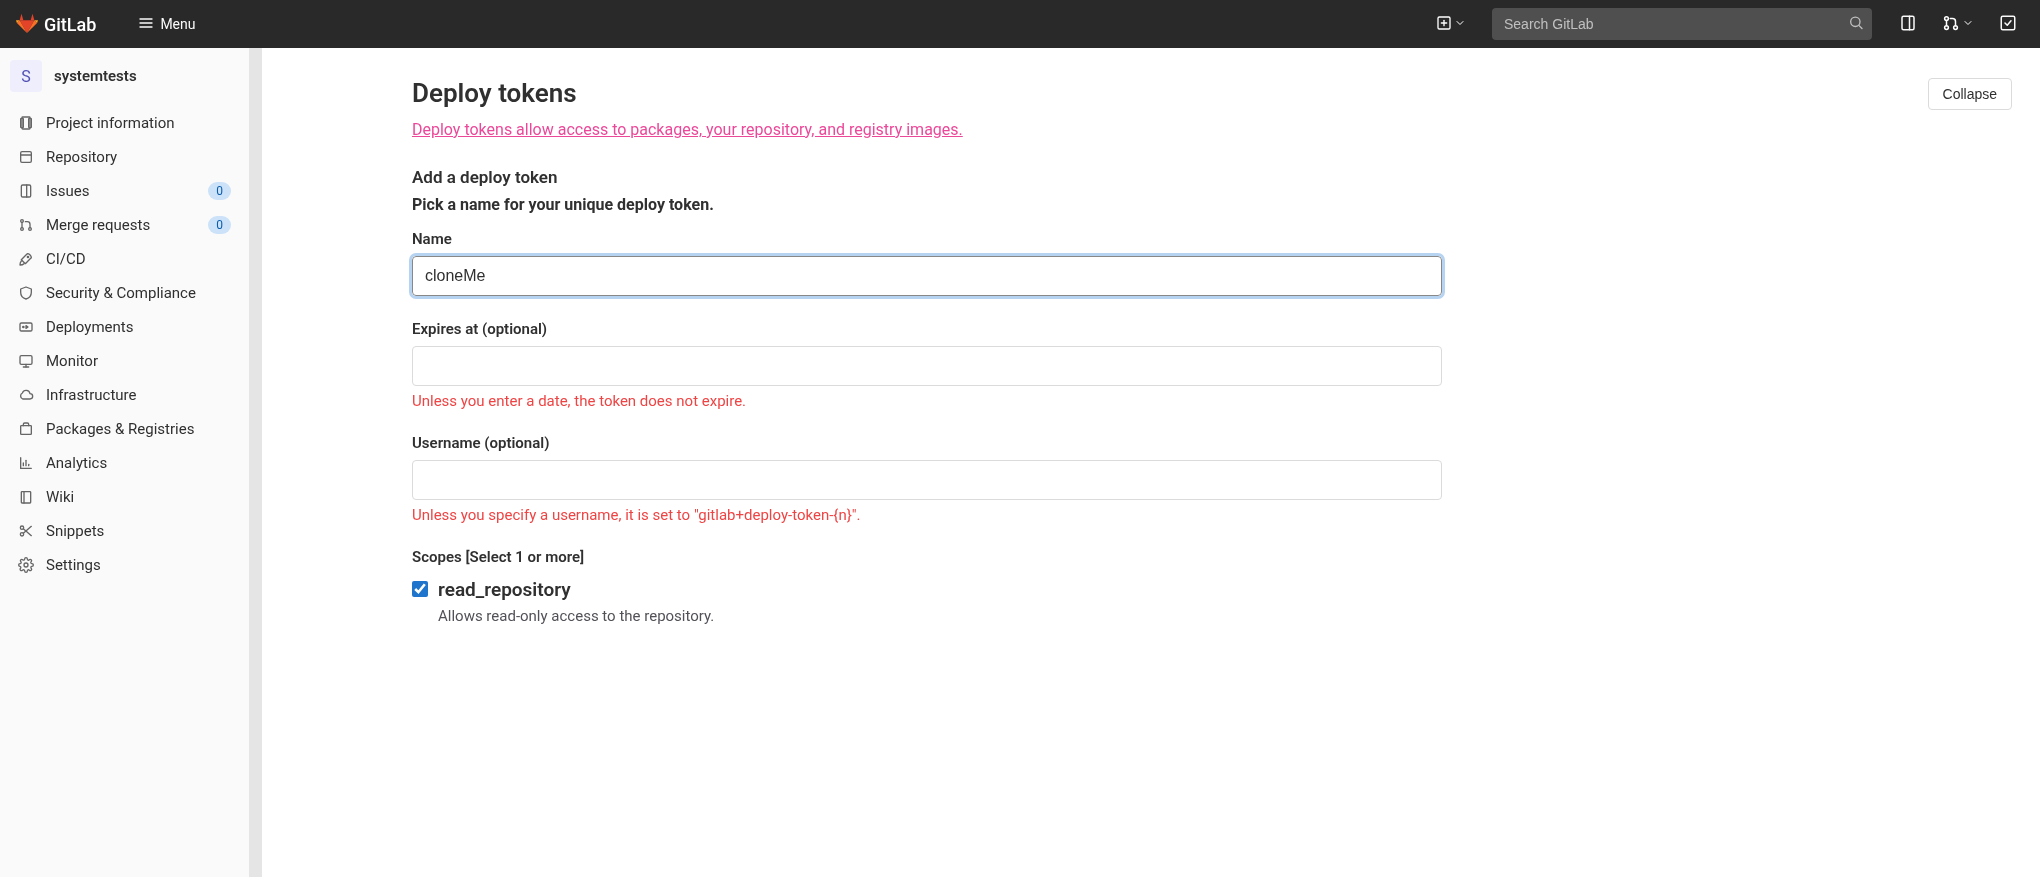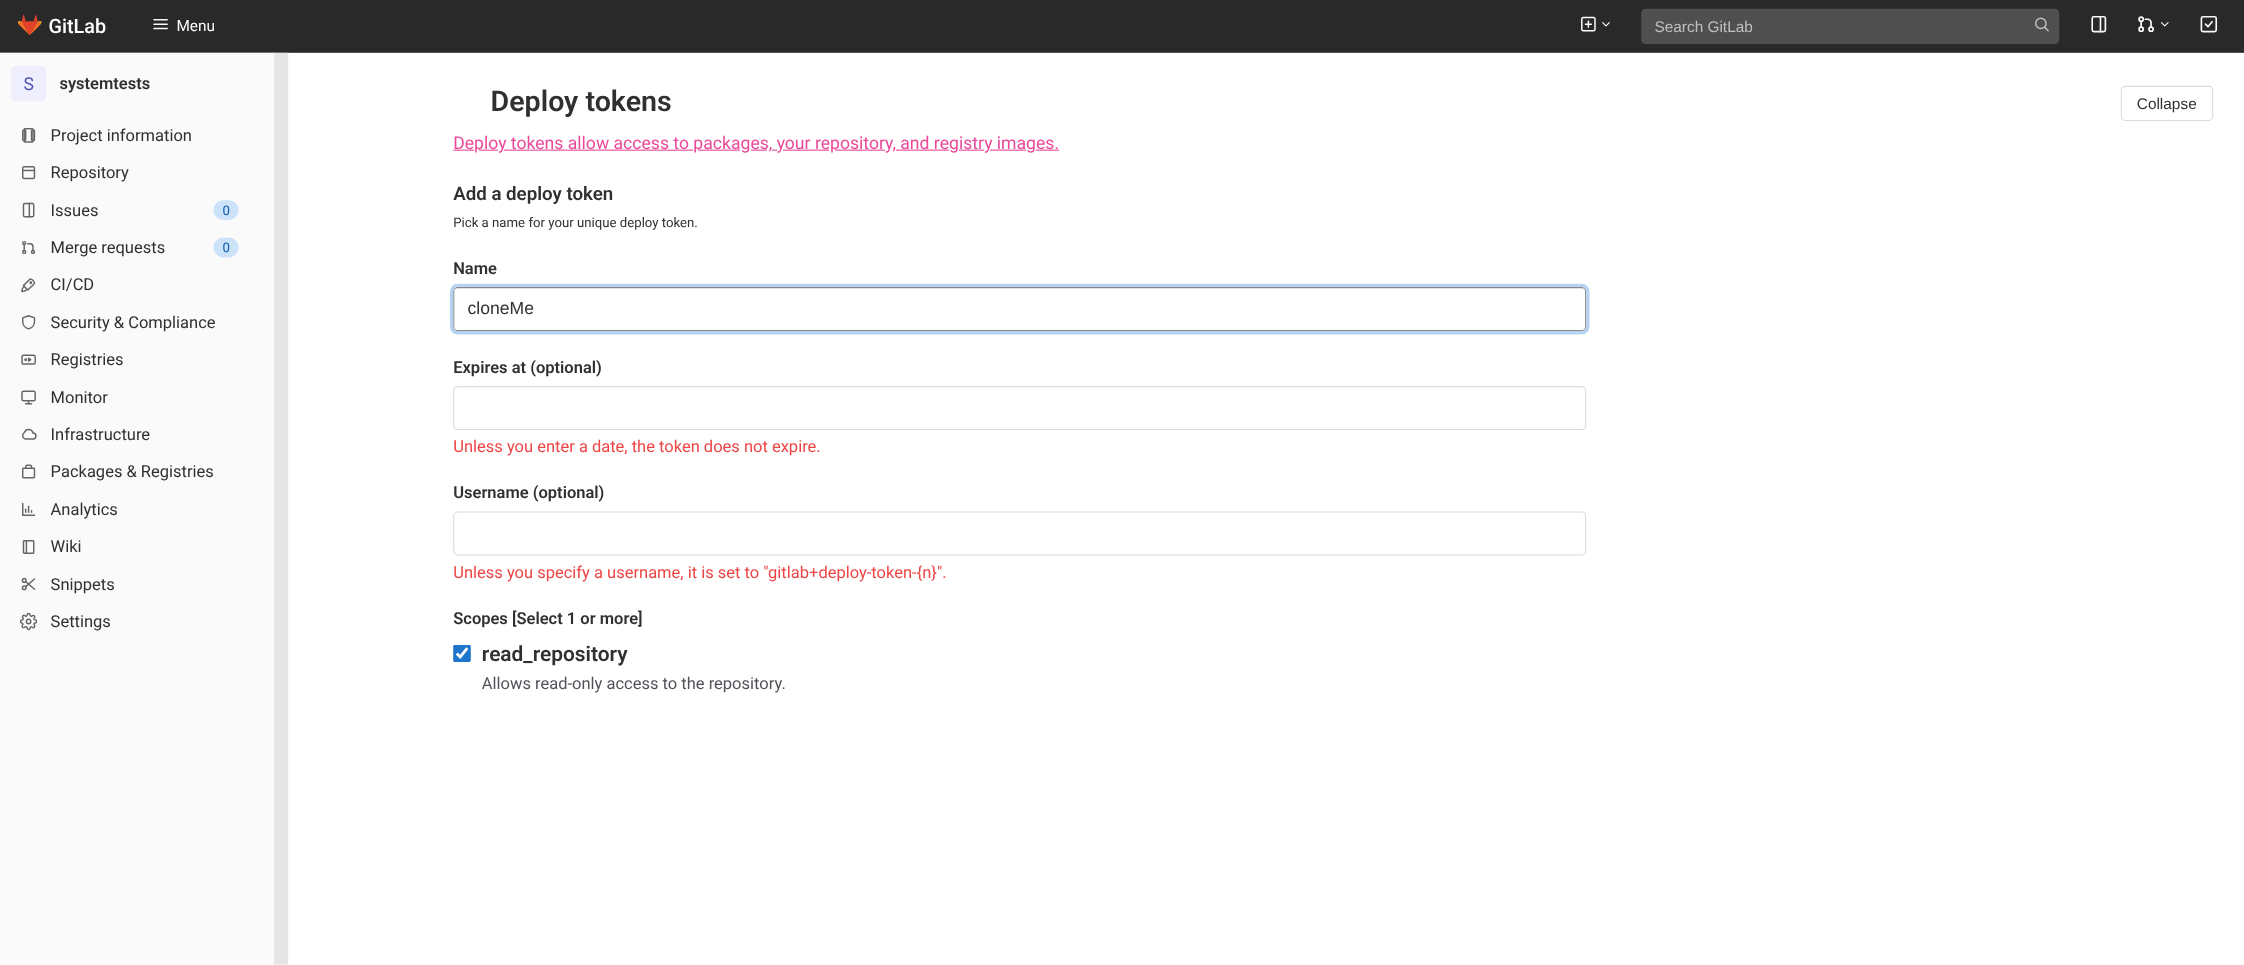--- a/index.html
+++ b/index.html
@@ -78,21 +78,21 @@
     display:flex; align-items:center; gap:12px;
     padding: 12px 16px 14px 10px;
     font-weight:600; font-size:15px;
   }
   .avatar-tile {
     width:32px; height:32px; border-radius:4px;
     background:#eeeefd; color:#5252b5;
     display:flex; align-items:center; justify-content:center;
     font-size:16px; font-weight:400;
   }
-  .nav-list { list-style:none; padding: 0 22px 16px 8px; }
+  .nav-list { list-style:none; padding: 0 8px 16px 8px; }
   .nav-item {
     display:flex; align-items:center; gap:12px;
     padding: 8px 10px;
     border-radius:4px; cursor:pointer;
     font-size:15px; color:#303030;
   }
   .nav-icon { width:16px; height:16px; flex:0 0 16px; color:#666; display:flex; align-items:center; justify-content:center;}
   .nav-icon svg { width:16px; height:16px; }
   .nav-label { flex:1; }
   .badge-count {
@@ -104,32 +104,31 @@
 
   
   .main {
     flex:1; overflow-y:auto;
     padding: 30px 28px 40px 150px;
     position:relative;
   }
   .section-head {
     display:flex; align-items:flex-start; gap:1px;
     margin-bottom: 10px;
-    margin-left: 34px;
   }
   .section-title { font-size:26px; font-weight:600; flex:1; }
   .collapse-btn {
     border:1px solid #dbdbdb; background:#fff;
     padding:7px 14px; border-radius:4px;
     font-size:14px; cursor:pointer; color:#303030;
   }
   .section-desc { font-size:16px; color:#ec4899; margin-bottom: 28px; text-decoration: underline; }
 
   .sub-heading { font-size:17px; font-weight:600; margin-bottom:8px; }
-  .sub-desc { font-size:12px; margin-bottom: 26px; }
+  .sub-desc { font-size:16px; margin-bottom: 16px; font-weight: bold; }
 
   .form-group { margin-bottom: 24px; max-width: 1030px; }
   .field-label { font-size:15px; font-weight:600; margin-bottom:8px; display:block; }
   .text-input {
     width:100%; height:40px;
     border:1px solid #dbdbdb; border-radius:4px;
     padding: 0 12px; font-size:16px; color:#303030;
     background:#fff;
   }
   .text-input.focused {
@@ -313,21 +312,21 @@
         <span class="nav-label">Security &amp; Compliance</span>
       </li>
       <li class="nav-item">
         <span class="nav-icon">
           <svg viewBox="0 0 24 24">
               <rect x="3" y="6" width="18" height="12" rx="2"></rect>
               <circle cx="8" cy="12" r="1"></circle>
               <path d="M12 10l3 2-3 2z" class="filled" fill="currentColor"></path>
             </svg>
         </span>
-        <span class="nav-label">Registries</span>
+        <span class="nav-label">Deployments</span>
       </li>
       <li class="nav-item">
         <span class="nav-icon">
           <svg viewBox="0 0 24 24">
               <rect x="3" y="4" width="18" height="13" rx="2"></rect>
               <line x1="8" y1="21" x2="16" y2="21"></line>
               <line x1="12" y1="17" x2="12" y2="21"></line>
             </svg>
         </span>
         <span class="nav-label">Monitor</span>

